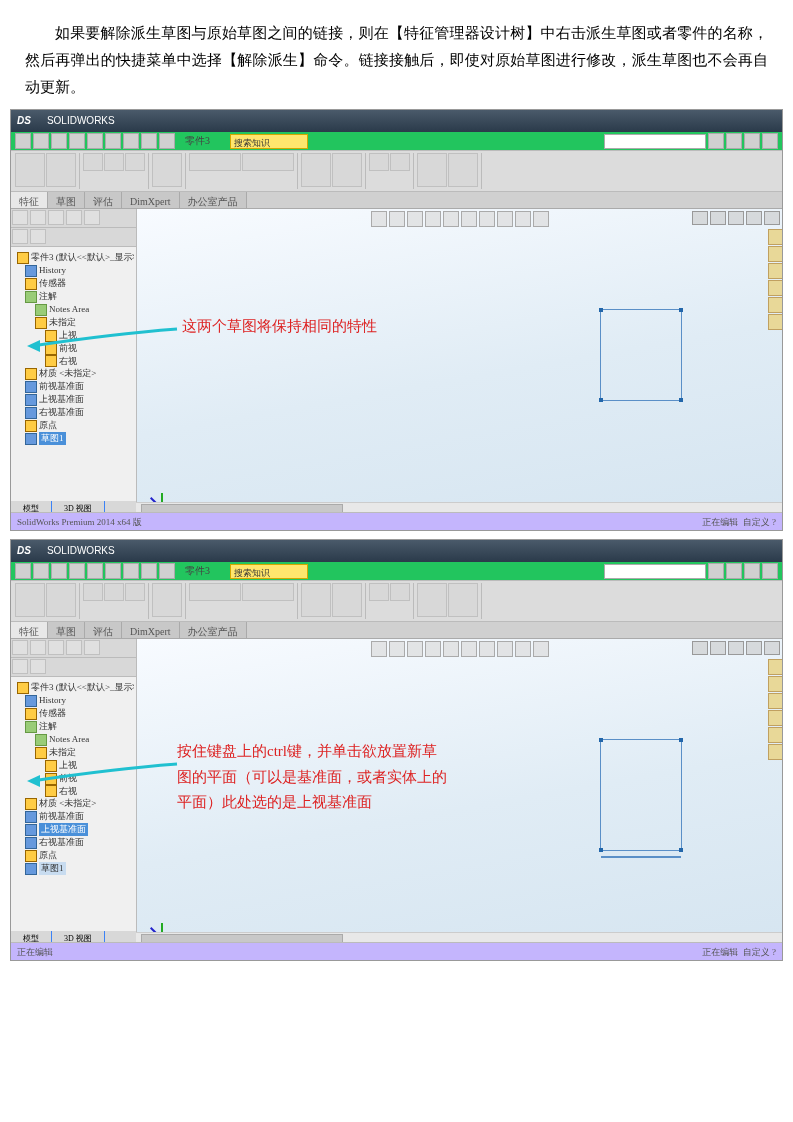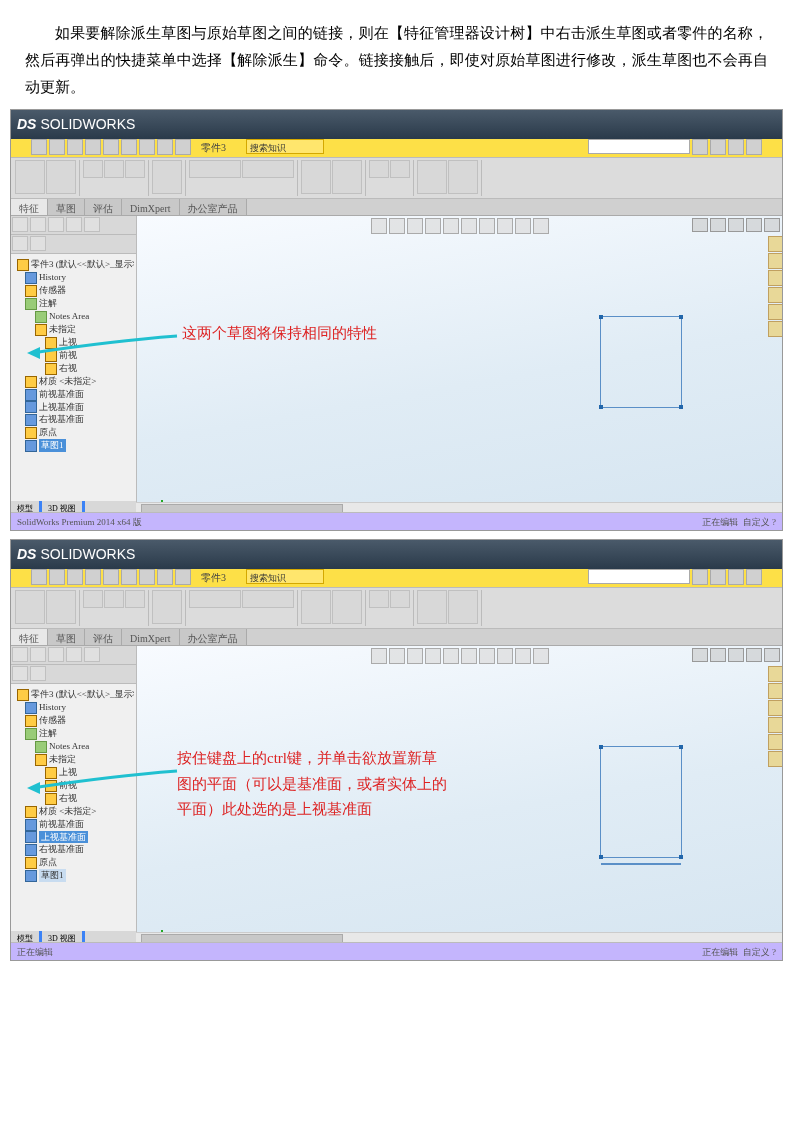--- a/index.html
+++ b/index.html
@@ -1,21 +1,21 @@
 <!DOCTYPE html>
 <html><head>
 <meta charset="utf-8">
 <style>
 body{margin:0;font-family:"SimSun","宋体",serif;font-size:15px;line-height:1.8;color:#000;background:#fff;width:793px}
 .content{padding:20px 25px 0}
 .para{text-indent:2em;margin:0 0 4px;text-align:justify}
 .screenshot{margin:8px 10px;border:1px solid #999;background:#e8e8e8;position:relative;height:420px;overflow:hidden}
-.titlebar{background:linear-gradient(#4a5a6a,#2a3a4a);color:#fff;font-size:14px;padding:2px 6px;font-family:Arial,sans-serif;display:flex;align-items:center;gap:4px}
+.titlebar{background:linear-gradient(#4a5a6a,#2a3a4a);color:#fff;font-size:10px;padding:2px 6px;font-family:Arial,sans-serif;display:flex;align-items:center;gap:16px}
 .titlebar .sw{font-style:italic;font-weight:bold}
-.menubar{background:#fde047;height:18px;border-bottom:1px solid #bbb;display:flex;padding:0 20px;gap:2px}
+.menubar{background:#22c55e;height:18px;border-bottom:1px solid #bbb;display:flex;align-items:center;padding:0 4px;gap:2px}
 .menubar .mi{width:14px;height:14px;background:#d0d0d0;border:1px solid #aaa;display:inline-block}
 .menubar .tab{font-size:10px;padding:0 8px;color:#444}
 .menubar .search{margin-left:auto;width:100px;height:13px;background:#fff;border:1px solid #aaa}
 .menubar .yellow{width:70px;height:13px;background:#ffe66d;border:1px solid #d4a800;margin-left:10px;font-size:9px;color:#333;padding:0 3px}
 .toolbar{background:#dcdcdc;height:36px;border-bottom:1px solid #bbb;display:flex;gap:3px;padding:2px 4px}
 .tbg{display:flex;gap:1px;border-right:1px solid #bbb;padding-right:3px}
 .tbi{width:18px;height:16px;background:#d8d8d8;border:1px solid #c0c0c0}
 .tbi.big{width:28px;height:32px}
 .tbi.wide{width:50px}
 .tabbar{background:#d0d0d0;height:16px;display:flex;border-bottom:1px solid #aaa}
@@ -48,21 +48,21 @@
 .triad .ax{position:absolute;width:2px;height:16px;transform-origin:bottom center;bottom:0;left:14px}
 .triad .ax.y{background:#2a2;transform:rotate(0)}
 .triad .ax.x{background:#c22;transform:rotate(90deg)}
 .triad .ax.z{background:#22c;transform:rotate(-45deg)}
 .annotation{position:absolute;color:#d22;font-size:15px;font-family:"SimSun";z-index:5;line-height:1.7}
 .arrow{position:absolute;z-index:4}
 .arrow svg{display:block}
 .statusbar{position:absolute;bottom:0;left:0;right:0;height:15px;background:#c4b5fd;border-top:1px solid #bbb;font-size:9px;color:#555;padding:1px 6px;display:flex}
 .statusbar .r{margin-left:auto}
 .btabs{position:absolute;bottom:15px;left:0;height:14px;background:#d8d8d8;width:125px;font-size:8px;display:flex}
-.btabs span{padding:1px 6px;border-right:3px solid #3b82f6}
+.btabs span{padding:1px 12px;border-right:1px solid #3b82f6}
 .hscroll{position:absolute;bottom:15px;left:0;right:0;height:12px;background:#e8e8e8;border-top:1px solid #ccc}
 .hscroll .thumb{position:absolute;left:130px;width:200px;height:10px;top:1px;background:#c8c8c8;border:1px solid #aaa}
 </style>
 </head>
 <body>
 
 <div class="content">
 <p class="para">如果要解除派生草图与原始草图之间的链接，则在【特征管理器设计树】中右击派生草图或者零件的名称，然后再弹出的快捷菜单中选择【解除派生】命令。链接接触后，即使对原始草图进行修改，派生草图也不会再自动更新。</p>
 </div>
 

